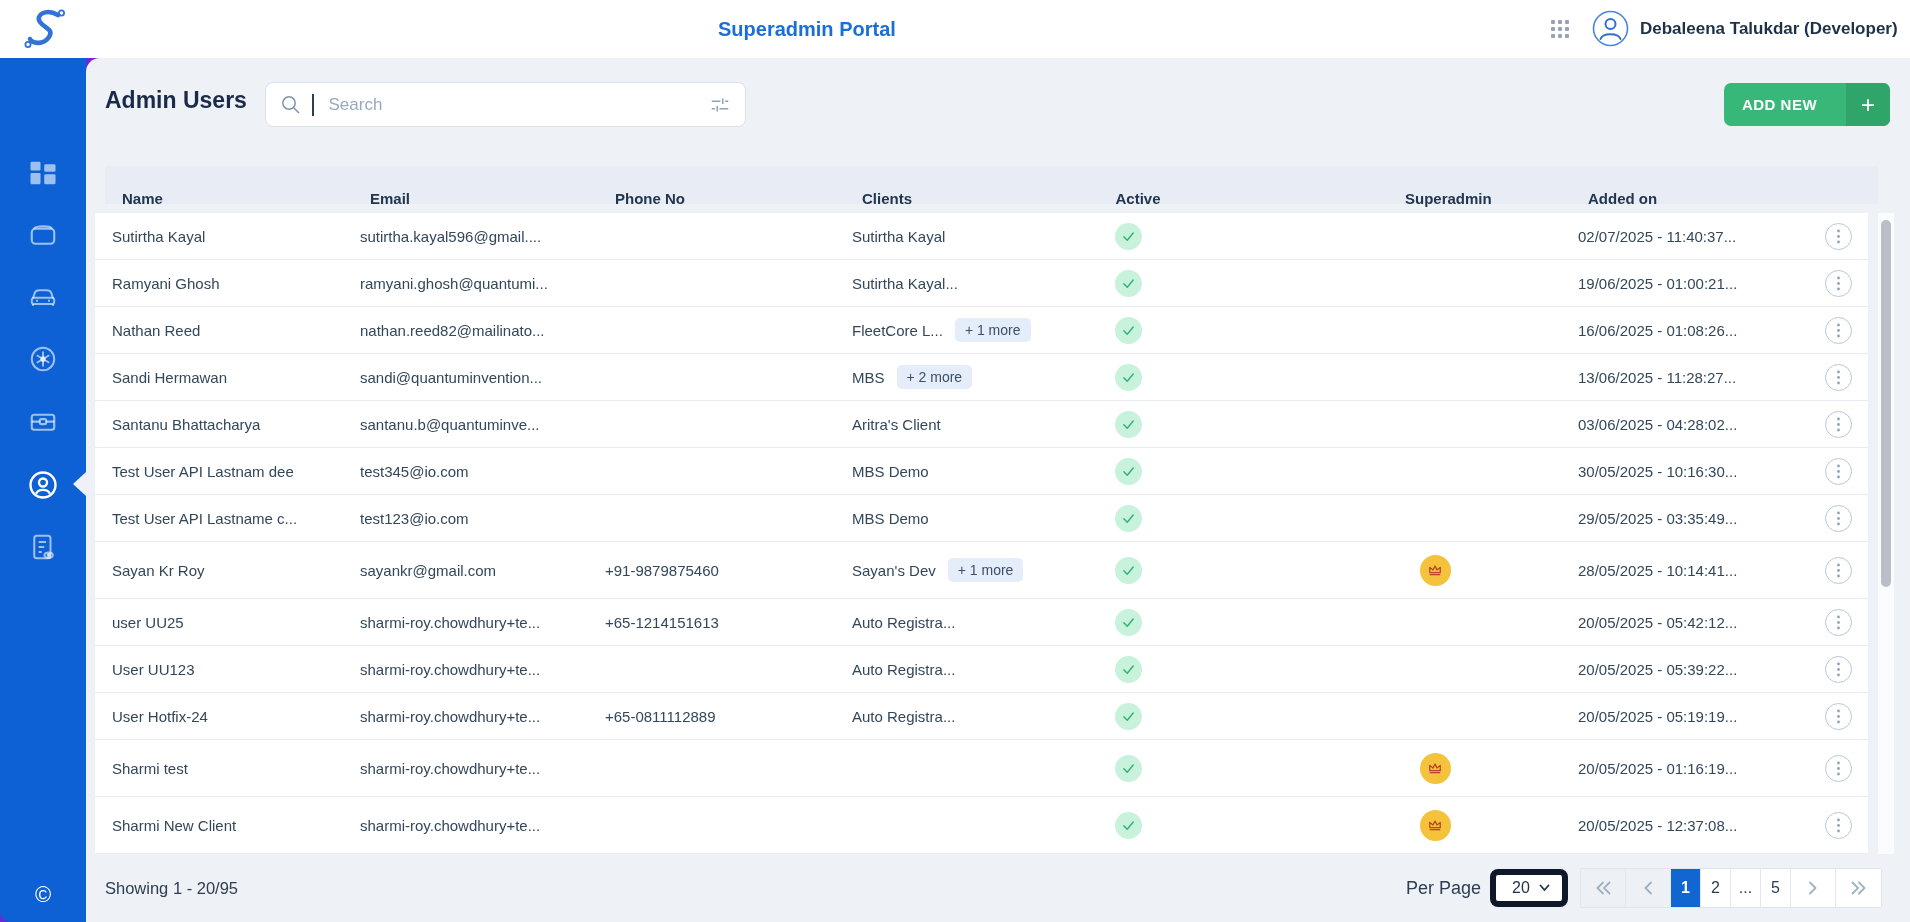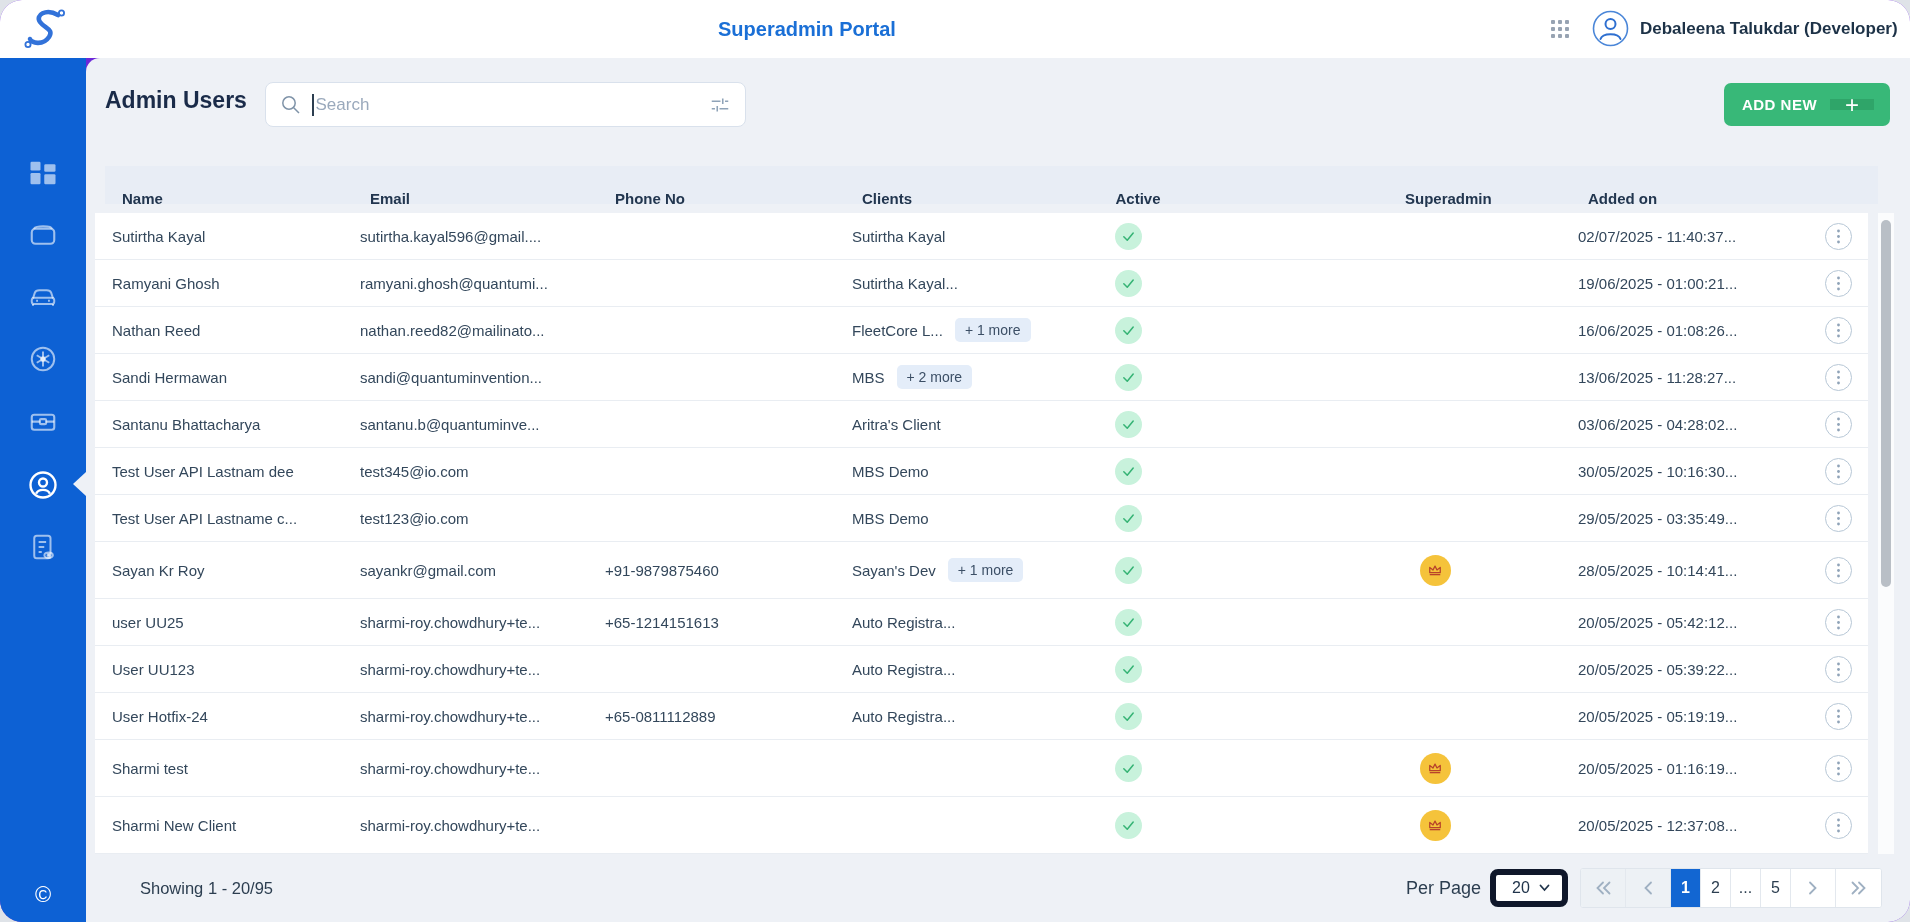--- a/index.html
+++ b/index.html
@@ -1,20 +1,20 @@
 <!DOCTYPE html>
 <html><head>
 <meta charset="utf-8">
 <style>
   * { margin:0; padding:0; box-sizing:border-box; }
   html,body { background:#dfe3e8; }
   #app {
     position:relative; width:1910px; height:922px; overflow:hidden;
     background:#6d28d9; font-family:"Liberation Sans", sans-serif;
-    color:#33475b; border-radius:22px;
+    color:#33475b; border-radius:0;
   }
   
   .topbar { position:absolute; top:0; left:0; width:100%; height:58px; background:#fff; z-index:3; }
   .logo { position:absolute; left:22px; top:6px; width:46px; height:46px; }
   .app-title { position:absolute; left:718px; top:0; height:58px; line-height:58px;
     font-size:20px; font-weight:bold; color:#1a6fd6; }
   .apps-grid { position:absolute; left:1550px; top:19px; width:20px; height:20px; cursor:pointer; }
   .avatar { position:absolute; left:1592px; top:10px; width:37px; height:37px; cursor:pointer; }
   .user-name { position:absolute; left:1640px; top:0; height:58px; line-height:58px;
     font-size:17px; color:#1d3247; font-weight:600; cursor:pointer; }
@@ -30,26 +30,26 @@
     color:#ffffff; font-size:22px; cursor:pointer; }
   
   .content { position:absolute; left:86px; top:58px; width:1824px; height:864px;
     background:#eef1f6; border-top-left-radius:14px; }
   .page-title { position:absolute; left:19px; top:29px; font-size:23px; font-weight:bold; color:#1a2b49; }
   .searchbox { position:absolute; left:179px; top:24px; width:481px; height:45px;
     background:#fff; border:1px solid #d9e1ec; border-radius:8px; display:flex; align-items:center; }
   .searchbox .mag { margin-left:14px; flex:0 0 auto; }
   .caret { width:1.5px; height:22px; background:#2c3e50; margin-left:11px; }
   .searchbox input { border:none; outline:none; flex:1; height:100%; font-size:17px;
-    font-family:"Liberation Sans", sans-serif; color:#33475b; padding-left:2px; background:transparent; }
+    font-family:"Liberation Sans", sans-serif; color:#33475b; padding-left:15px; background:transparent; }
   .searchbox input::placeholder { color:#9aa9bc; }
   .searchbox .filter { margin-right:14px; flex:0 0 auto; cursor:pointer; }
   .add-new { position:absolute; left:1638px; top:25px; width:166px; height:43px;
     background:#38b878; border:none; border-radius:7px; display:flex; align-items:stretch;
-    cursor:pointer; overflow:hidden; padding:16px;gap:11px; }
+    cursor:pointer; overflow:hidden; padding:0;gap:11px; }
   .add-new .lbl { flex:1; color:#fff; font-weight:bold; font-size:15px; letter-spacing:.5px;
     display:flex; align-items:center; justify-content:center; font-family:"Liberation Sans", sans-serif; }
   .add-new .plus { width:44px; background:#2fa569; color:#fff; font-size:24px; font-weight:normal;
     display:flex; align-items:center; justify-content:center; }
   
   .thead, .trow { display:grid;
     grid-template-columns:248px 245px 247px 243px 300px 183px 210px 80px;
     padding-left:17px; align-items:center; }
   .thead { position:absolute; left:19px; top:108px; width:1773px; height:38px;
     background:#e8edf5; font-weight:bold; font-size:15px; color:#22364f; }
@@ -70,21 +70,21 @@
   .actions-cell { display:flex; justify-content:flex-end; padding-right:16px; }
   .hdr-actions { text-align:right; padding-right:16px;margin-top:47px; }
   .kebab { width:27px; height:27px; border-radius:50%; border:1.5px solid #b7c7d6;
     background:#fff; display:flex; align-items:center; justify-content:center; cursor:pointer; }
   
   .vscroll { position:absolute; left:1792px; top:155px; width:16px; height:641px; background:#fbfcfd; }
   .vthumb { position:absolute; left:3px; top:7px; width:10px; height:367px;
     background:#b9bfc6; border-radius:5px; cursor:grab; }
   
   .showing { position:absolute; left:19px; top:796px; height:68px; line-height:68px;
-    font-size:16.5px; color:#2c3e50;margin-left:35px; }
+    font-size:16.5px; color:#2c3e50; }
   .pp-label { position:absolute; left:1320px; top:796px; height:68px; line-height:68px;
     font-size:18px; color:#2c3e50; }
   .pp-select { position:absolute; left:1404px; top:811px; width:78px; height:38px;
     background:#fff; border:6px solid #0f172a; border-radius:8px; display:flex;
     align-items:center; justify-content:space-between; padding:0 12px 0 16px;
     font-size:16px; color:#20344b; cursor:pointer; }
   .pag { position:absolute; left:1494px; top:810px; height:40px; display:flex;
     border:1px solid #dfe5ec; border-radius:3px; overflow:hidden; background:#fff; }
   .pag button { border:none; border-right:1px solid #e3e8ee; background:#fff; cursor:pointer;
     font-size:16px; color:#2c3e50; display:flex; align-items:center; justify-content:center;

